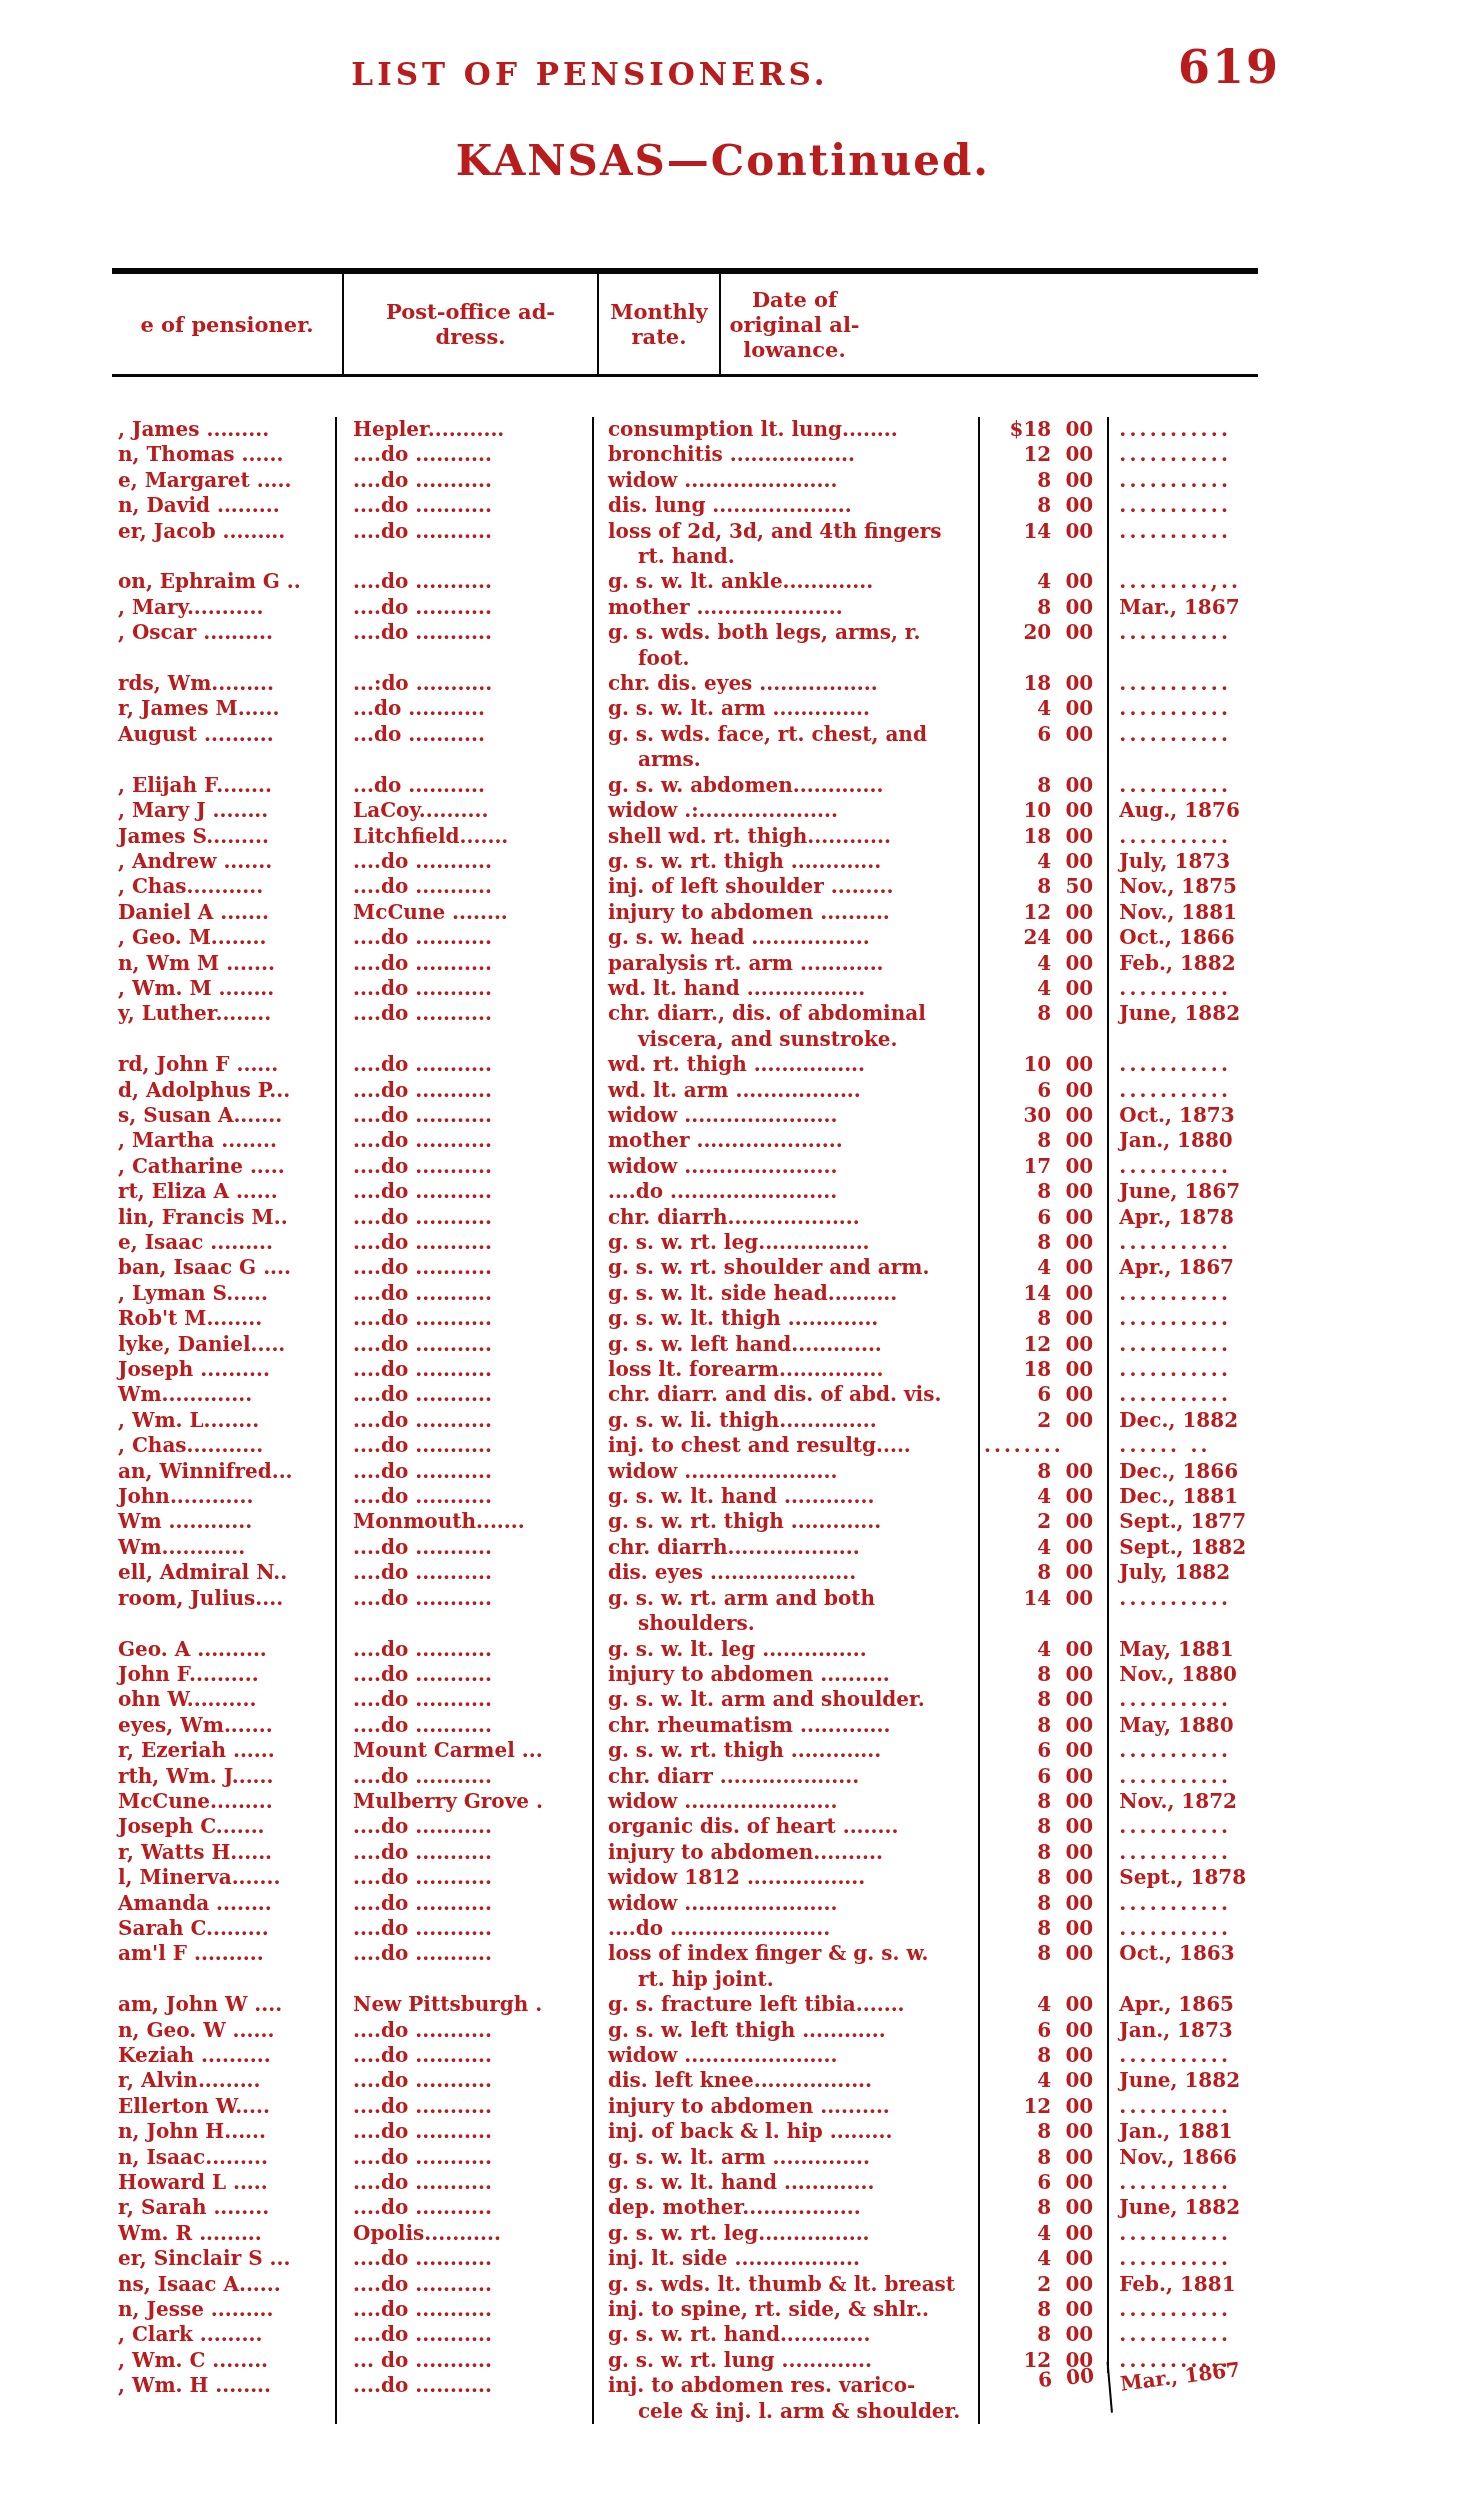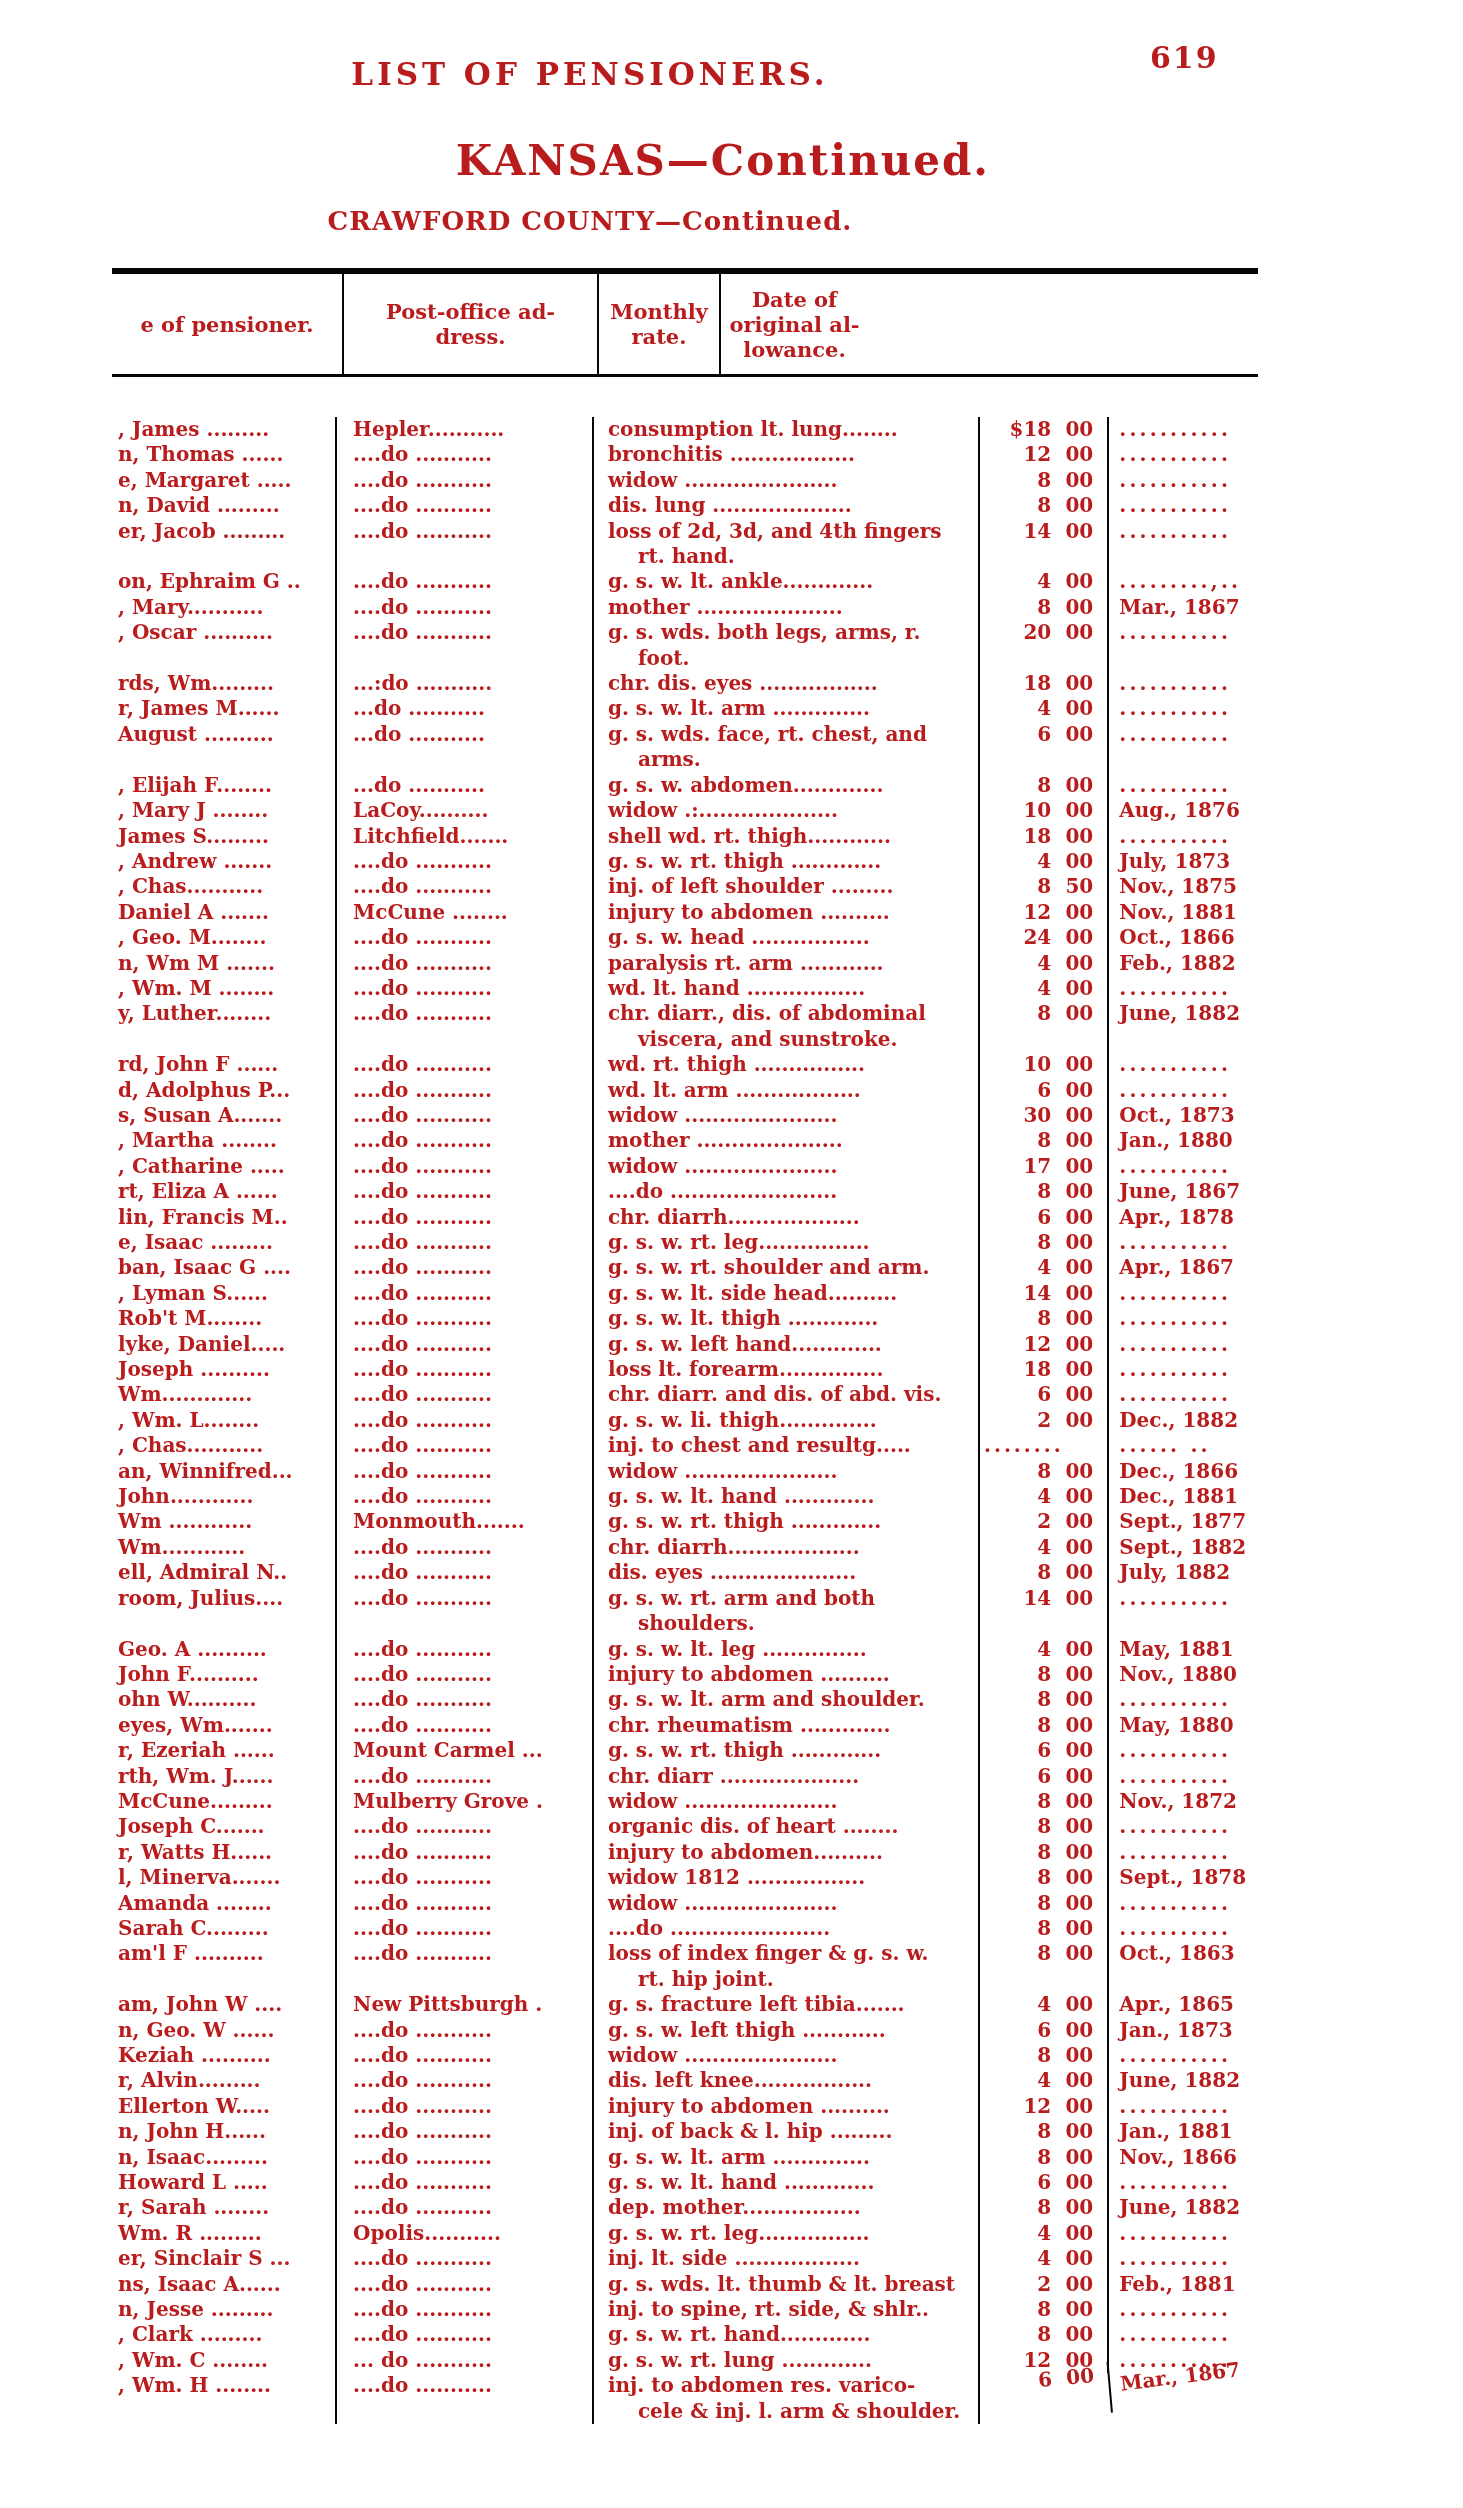--- a/index.html
+++ b/index.html
@@ -13,22 +13,22 @@
     overflow:hidden;
   }
   
   .running-head {
     position:absolute; top:56px; left:230px; width:720px;
     text-align:center;
     font-size:31px; letter-spacing:4px;
   }
   .page-number {
     position:absolute; top:40px; left:1150px; width:130px;
-    text-align:left;
-    font-size:30px; letter-spacing:2px;
+    text-align:right;
+    font-size:46px; letter-spacing:2px;
   }
   .state-heading {
     position:absolute; top:136px; left:190px; width:800px;
     text-align:right;
     font-size:42px; letter-spacing:2px;
   }
   .county-heading {
     position:absolute; top:206px; left:190px; width:800px;
     text-align:center;
     font-size:26px; letter-spacing:1px;
@@ -79,21 +79,20 @@
   .warp .col-date { transform:rotate(-7deg); transform-origin:left top; }
 </style>
 </head>
 <body>
 
 <div class="page">
 
   <div class="running-head">LIST OF PENSIONERS.</div>
   <div class="page-number">619</div>
   <div class="state-heading">KANSAS—Continued.</div>
-  <div class="county-heading">CRAWFORD COUNTY—Continued.</div>
 
   <div class="ptable">
     <div class="thead">
       <div class="th col-name rule-r">e of pensioner.</div>
       <div class="th col-po rule-r">Post-office ad-
 dress.</div>
       <div class="th col-rate rule-r">Monthly
 rate.</div>
       <div class="th col-date">Date of
 original al-

